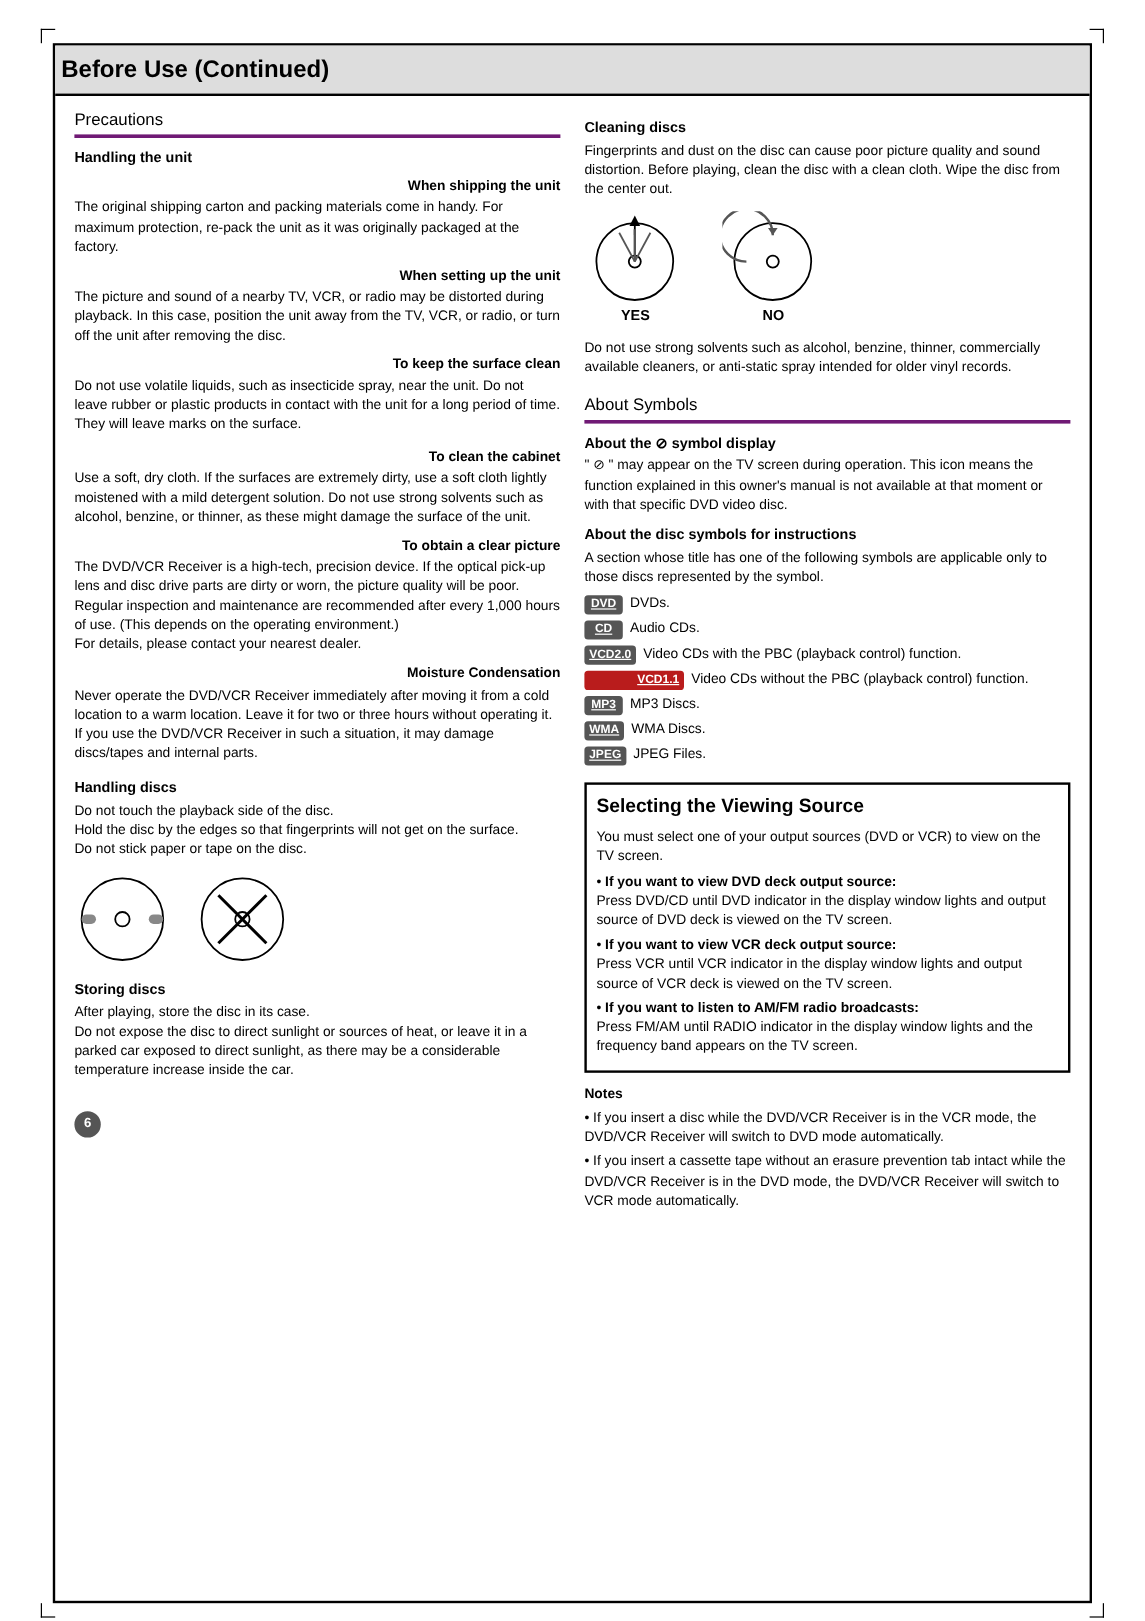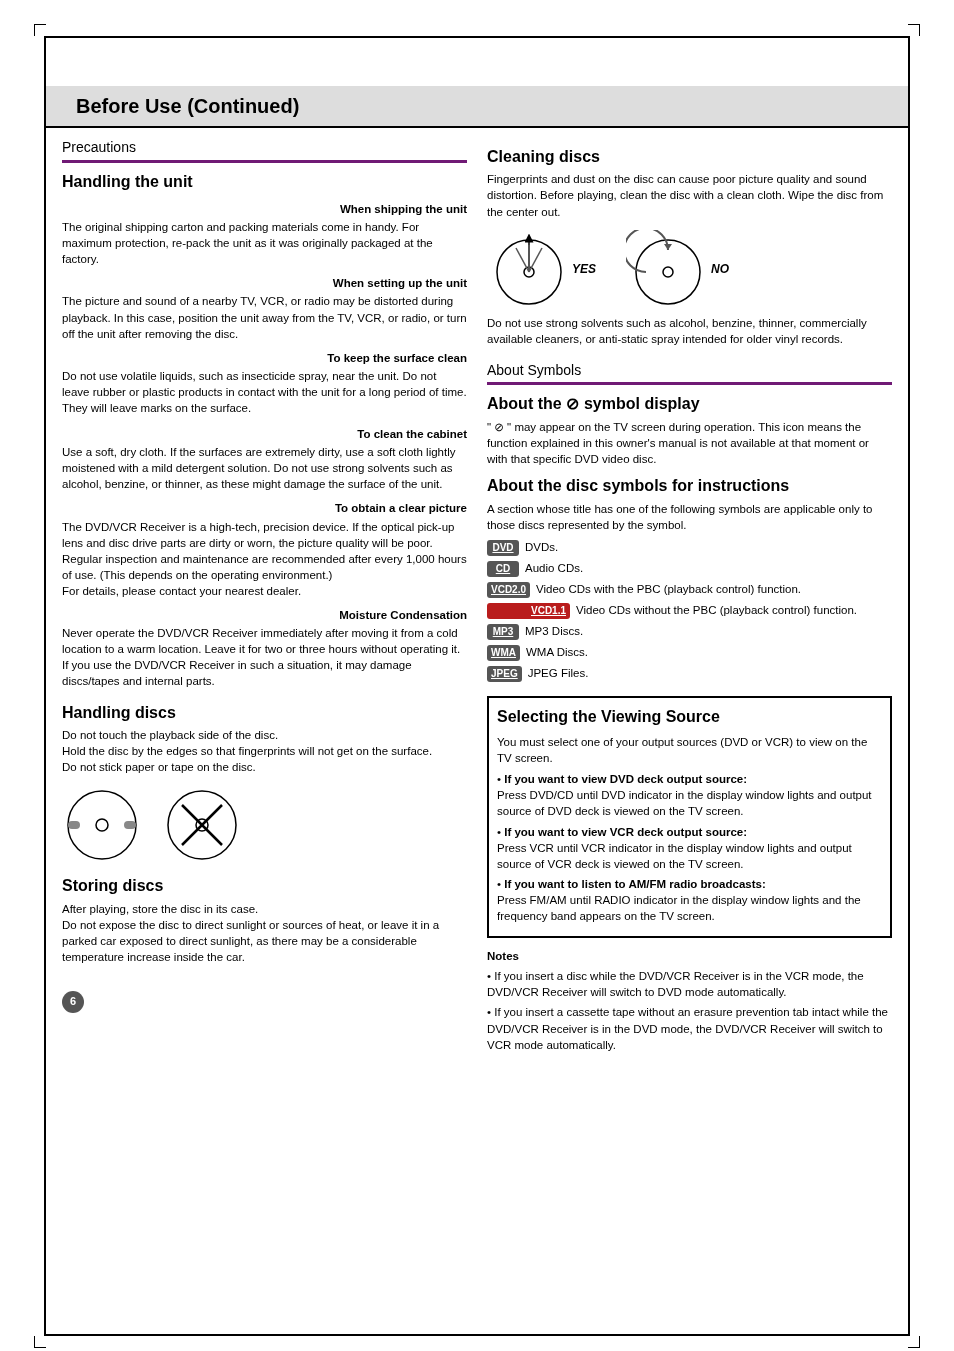--- a/index.html
+++ b/index.html
@@ -15,23 +15,22 @@
     }
     .page-border {
       border: 2px solid #000;
       padding: 0;
       min-height: 1300px;
       position: relative;
     }
     .page-title-bar {
       background: #ddd;
       border-bottom: 2px solid #000;
-      padding: 6px 30px;
+      padding: 6px 5px;
       margin-bottom: 10px;
-      margin-top: 48px;
     }
     .page-title-bar h1 {
       font-size: 20px;
       font-weight: bold;
     }
     .content-wrapper {
       display: flex;
       gap: 20px;
       padding: 0 16px 16px 16px;
     }
@@ -44,21 +43,21 @@
       min-width: 0;
     }
     .section-title {
       font-size: 14px;
       font-weight: normal;
       border-bottom: 3px solid #701a75;
       margin-bottom: 6px;
       padding-bottom: 2px;
     }
     .subsection-title {
-      font-size: 16px;
+      font-size: 12px;
       font-weight: bold;
       margin-top: 8px;
       margin-bottom: 3px;
     }
     .sub-subsection-title {
       font-size: 11.5px;
       font-weight: bold;
       margin-top: 8px;
       margin-bottom: 2px;
       text-align: right;
@@ -80,23 +79,22 @@
       align-items: center;
     }
     .yes-label, .no-label {
       font-size: 12px;
       font-weight: bold;
       margin-top: 4px;
       text-align: center;
     }
     .yes-no-item {
       display: flex;
-      flex-direction: row;
+      flex-direction: column;
       align-items: center;
-      font-style: italic;
     }
     .about-symbols-box {
       margin-top: 14px;
     }
     .disc-symbol-row {
       display: flex;
       align-items: flex-start;
       margin-bottom: 4px;
       gap: 6px;
     }

